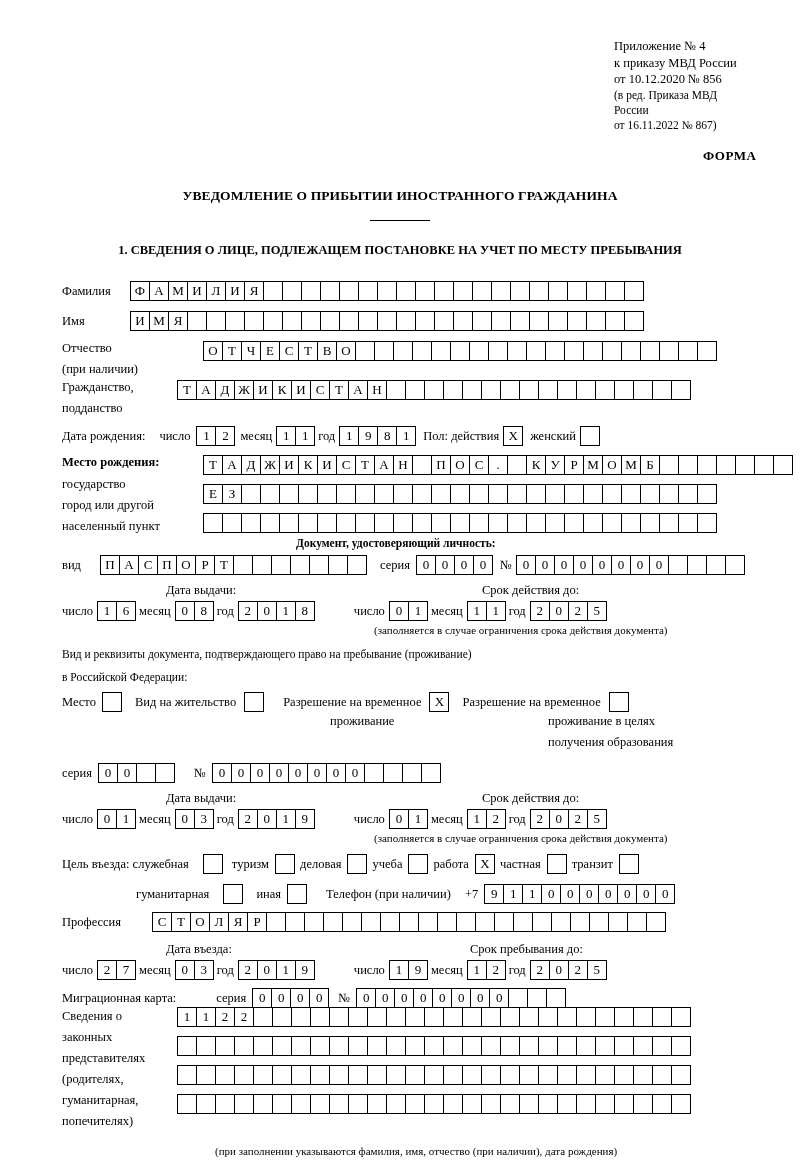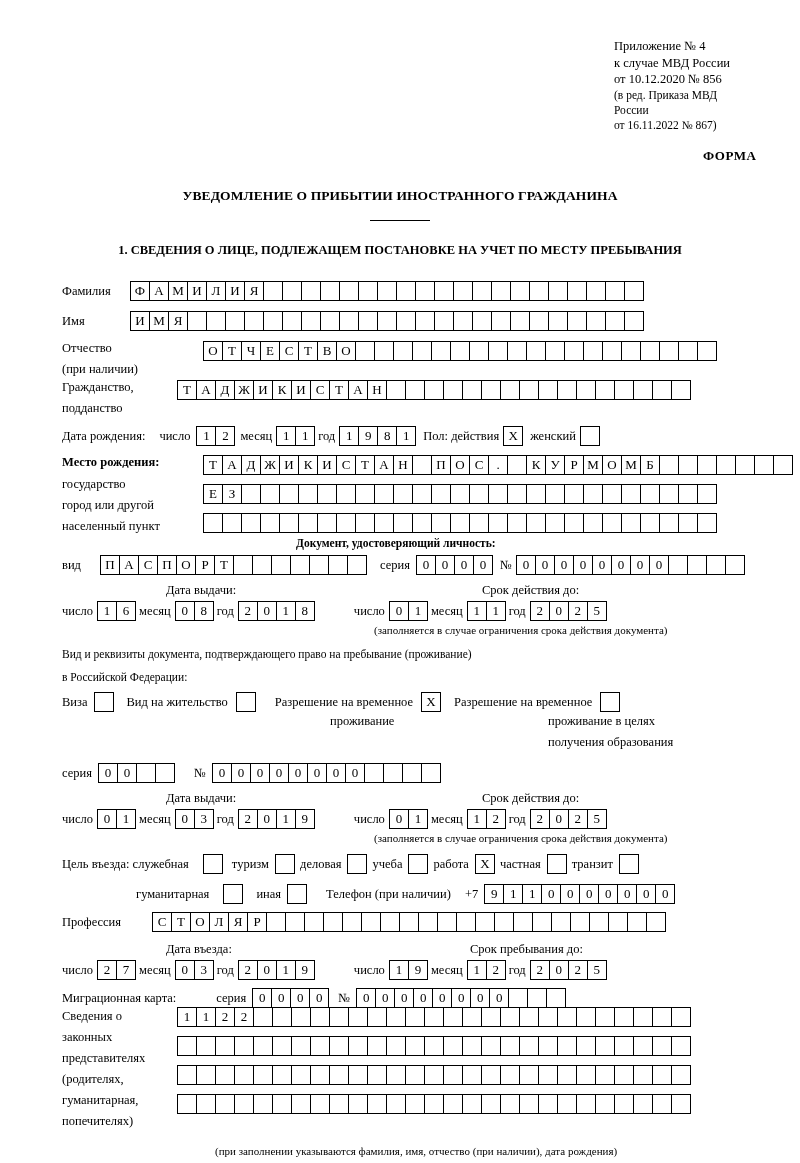--- a/index.html
+++ b/index.html
@@ -104,21 +104,21 @@
     display: inline-block;
   }
 </style>
 </head>
 <body>
 
 <div class="page">
 
   <div class="hdr">
     <div>Приложение № 4</div>
-    <div>к случае МВД России</div>
+    <div>к приказу МВД России</div>
     <div>от 10.12.2020 № 856</div>
     <div class="sub">(в ред. Приказа МВД России</div>
     <div class="sub" style="margin-top:0">от 16.11.2022 № 867)</div>
   </div>
 
   <div class="forma">ФОРМА</div>
 
   <div class="title">
     <div>УВЕДОМЛЕНИЕ О ПРИБЫТИИ ИНОСТРАННОГО ГРАЖДАНИНА</div>
     <div> <span class="ul"></span></div>
@@ -516,21 +516,21 @@
         <span class="bx">5</span>
       </span>
   </div>
 
   <div class="row note" style="top:624px; left:374px;">(заполняется в случае ограничения срока действия документа)</div>
 
   <div class="row" style="top:648px; left:62px; font-size:11.5px;">Вид и реквизиты документа, подтверждающего право на пребывание (проживание)</div>
   <div class="row" style="top:671px; left:62px; font-size:11.5px;">в Российской Федерации:</div>
 
   <div class="row" style="top:692px; left:62px;">
-    <span class="lbl">Виза</span>
+    <span class="lbl">Место</span>
     <span class="gap6"></span>
     <span class="boxes">
         <span class="bx"></span>
       </span>
     <span class="gap14"></span>
     <span class="lbl">Вид на жительство</span>
     <span class="gap8"></span>
     <span class="boxes">
         <span class="bx"></span>
       </span>

